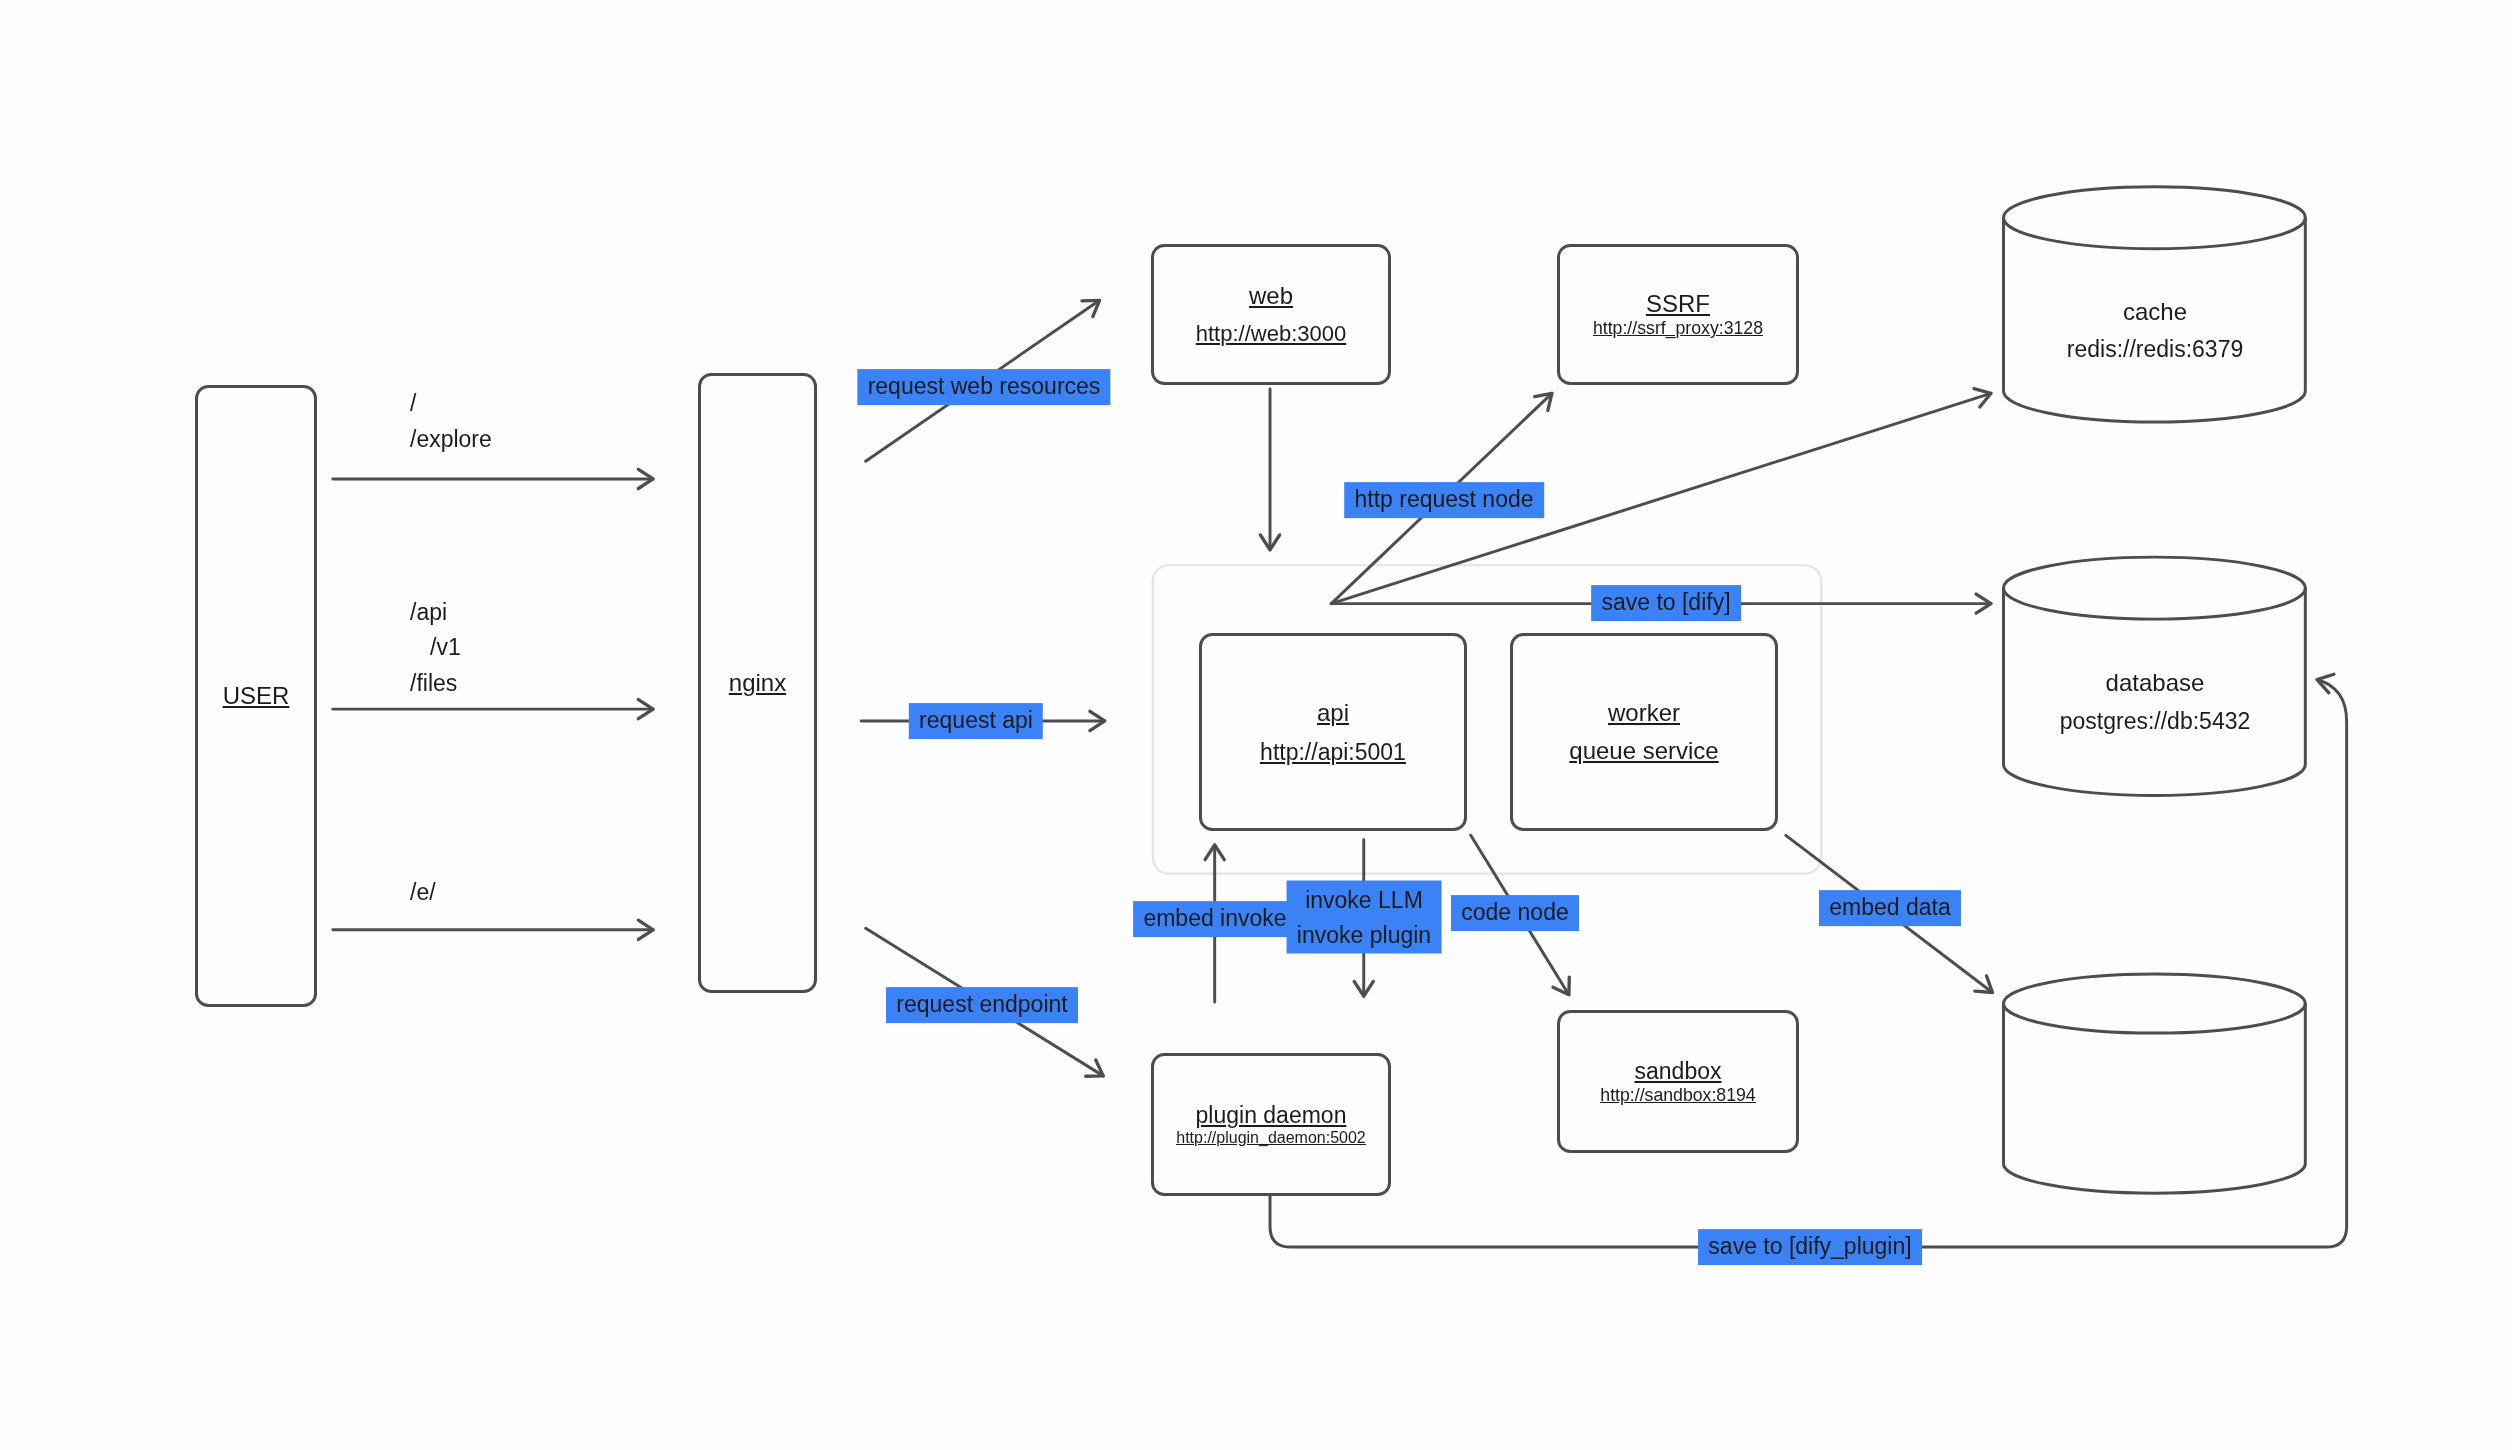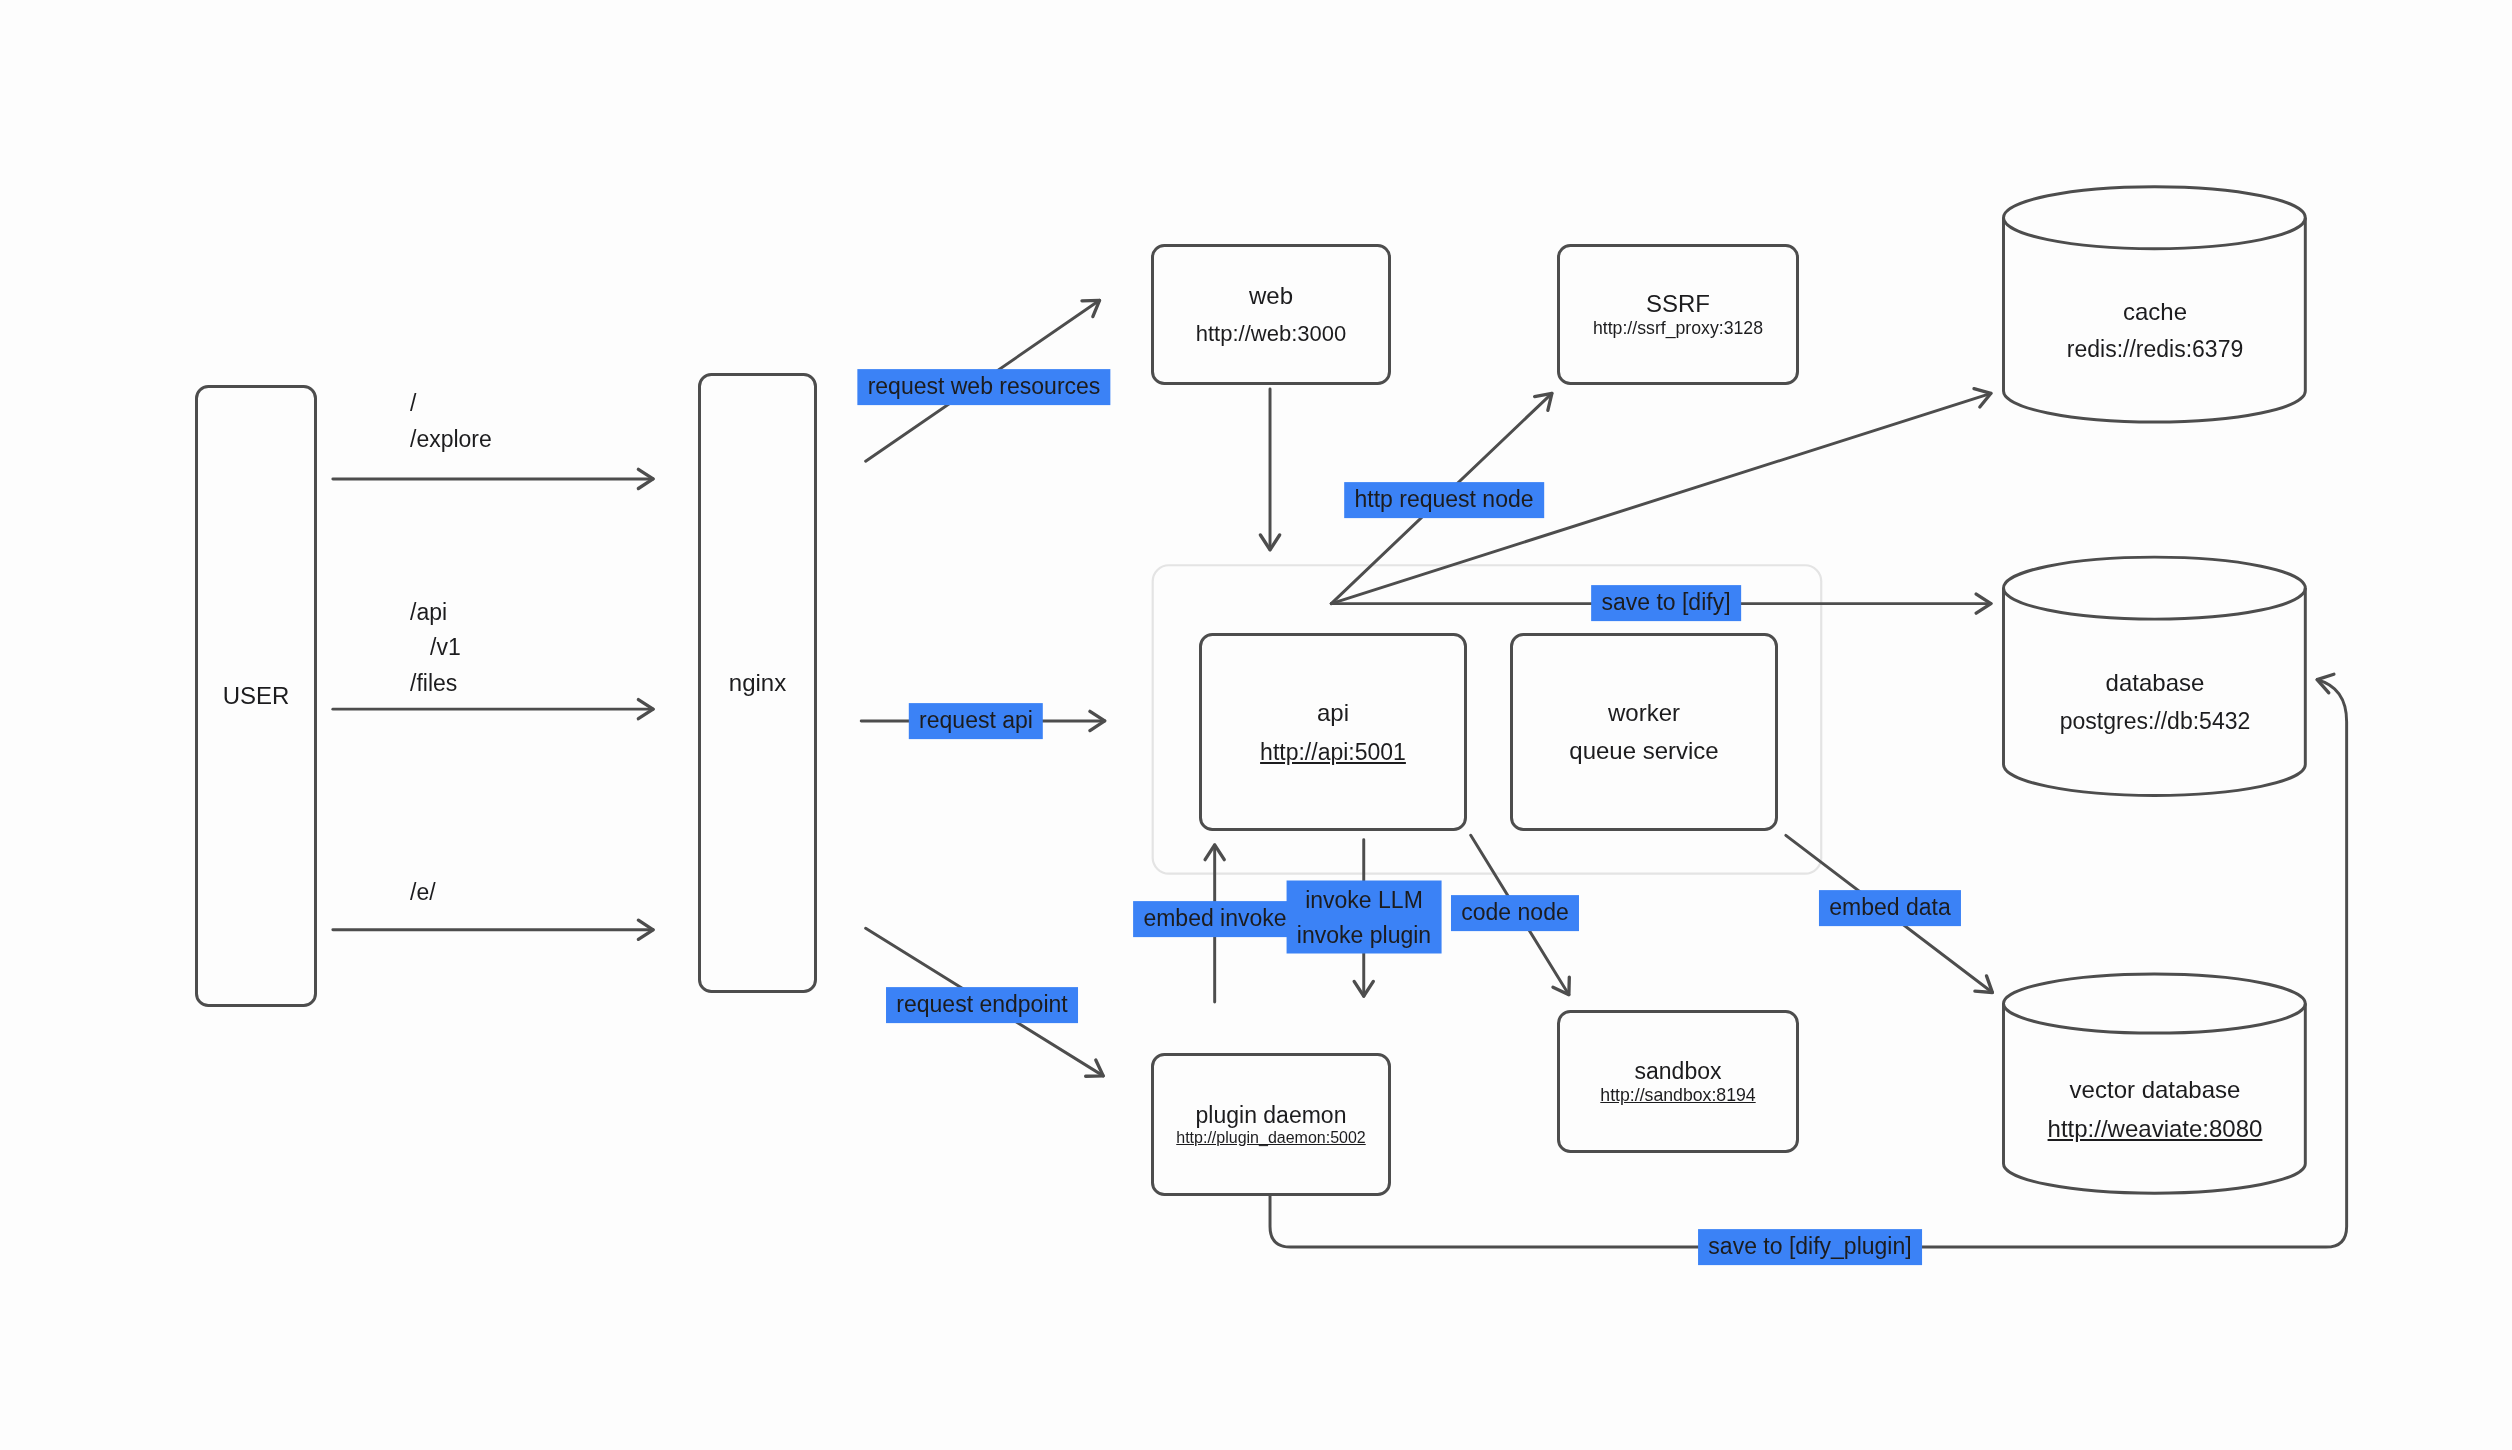--- a/index.html
+++ b/index.html
@@ -21,20 +21,21 @@
     position: absolute;
     box-sizing: border-box;
     border: 3px solid #4d4d4d;
     border-radius: 13.3px;
     background: #fdfdfd;
     display: flex;
     flex-direction: column;
     align-items: center;
     justify-content: center;
     text-align: center;
+    text-decoration: underline;
   }
   .cyl-label {
     position: absolute;
     display: flex;
     flex-direction: column;
     align-items: center;
     justify-content: center;
     text-align: center;
     box-sizing: border-box;
     padding-top: 52px;
@@ -154,24 +155,20 @@
   <div class="cyl-label gap14" style="left:2004px; top:187px; width:302px; height:235px;">
     <div class="t-main">cache</div>
     <div class="t-mid">redis://redis:6379</div>
   </div>
 
   <div class="cyl-label gap14" style="left:2004px; top:557px; width:302px; height:238px;">
     <div class="t-main">database</div>
     <div class="t-mid">postgres://db:5432</div>
   </div>
 
-  <div class="cyl-label gap14" style="left:2004px; top:974px; width:302px; height:219px;">
-    <div class="t-main">vector database</div>
-    <div class="t-main u">http://weaviate:8080</div>
-  </div>
 
   <div class="route-label" style="left:410px; top:403px;">/</div>
   <div class="route-label" style="left:410px; top:439px;">/explore</div>
   <div class="route-label" style="left:410px; top:612px;">/api</div>
   <div class="route-label" style="left:430px; top:647px;">/v1</div>
   <div class="route-label" style="left:410px; top:683px;">/files</div>
   <div class="route-label" style="left:410px; top:892px;">/e/</div>
 
   <div class="edge-label" style="left:984px; top:387px;">request web resources</div>
   <div class="edge-label" style="left:976px; top:721px;">request api</div>

